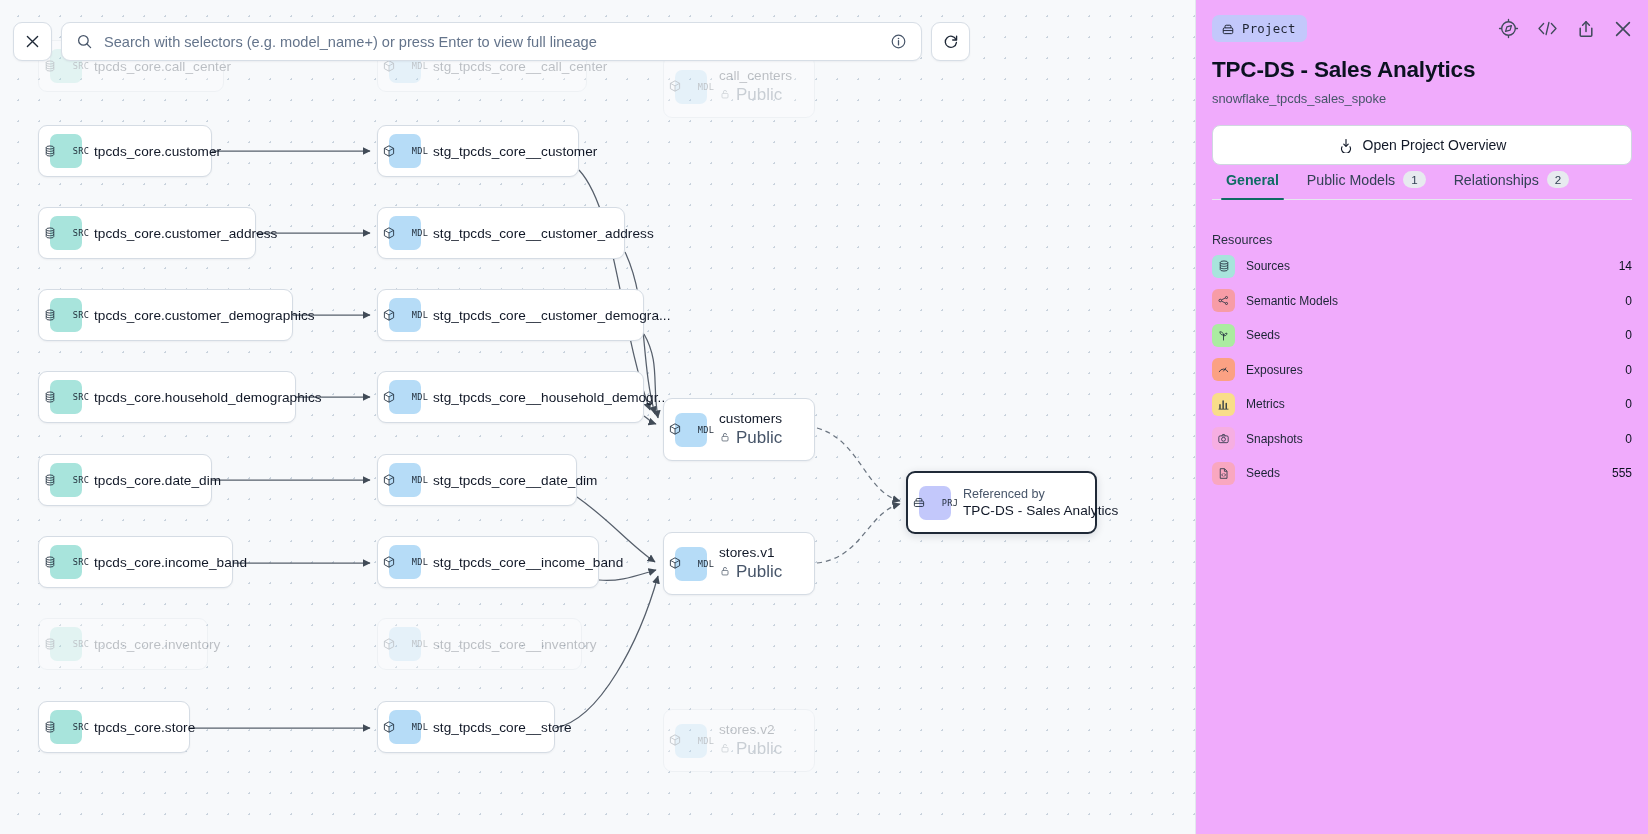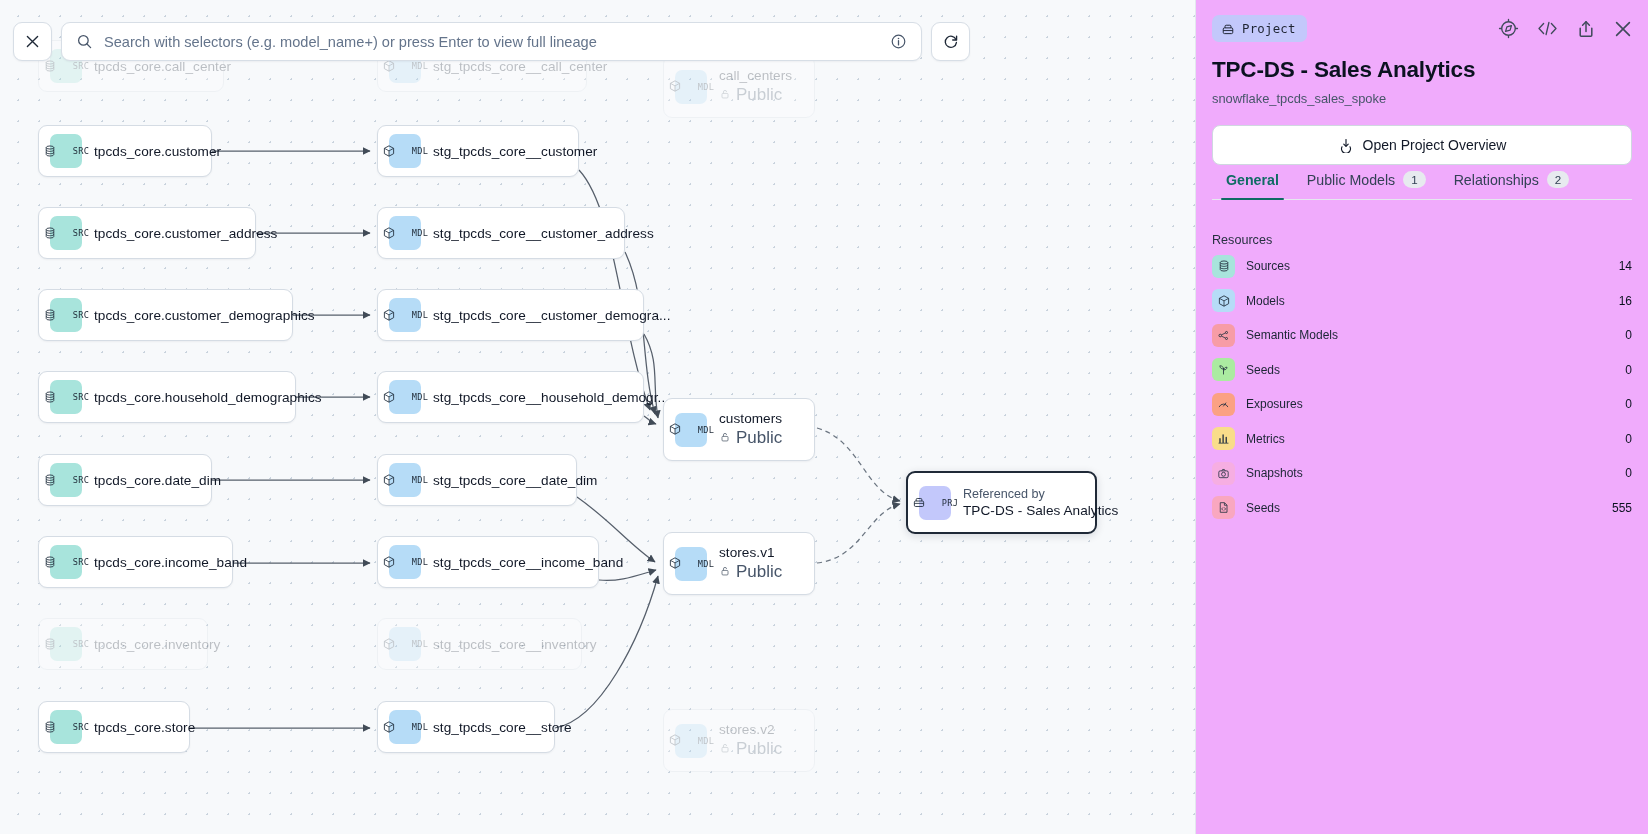--- a/index.html
+++ b/index.html
@@ -575,30 +575,20 @@
               <svg viewBox="0 0 20 20" width="14" height="14">
                 <ellipse cx="10" cy="5" rx="5.4" ry="2.2" stroke="#22303f" stroke-width="1.25" fill="none"></ellipse>
                 <path d="M4.6 5 L4.6 15 A5.4 2.2 0 0 0 15.4 15 L15.4 5" stroke="#22303f" stroke-width="1.25" fill="none"></path>
                 <path d="M4.6 8.4 A5.4 2.2 0 0 0 15.4 8.4 M4.6 11.8 A5.4 2.2 0 0 0 15.4 11.8" stroke="#22303f" stroke-width="1.1" fill="none"></path>
               </svg>
             </span>
             <span class="res-label">Sources</span>
             <span class="res-val">14</span>
           </div>
           <div class="res-row">
-            <span class="res-ico" style="background:#b6dcf7">
-              <svg viewBox="0 0 20 20" width="14" height="14">
-                <path d="M10 2.6 L16.6 6.2 L16.6 13.8 L10 17.4 L3.4 13.8 L3.4 6.2 z" stroke="#22303f" stroke-width="1.25" fill="none" stroke-linejoin="round"></path>
-                <path d="M3.4 6.2 L10 9.8 L16.6 6.2 M10 9.8 L10 17.4" stroke="#22303f" stroke-width="1.15" fill="none" stroke-linejoin="round"></path>
-              </svg>
-            </span>
-            <span class="res-label">Models</span>
-            <span class="res-val">16</span>
-          </div>
-          <div class="res-row">
             <span class="res-ico" style="background:#f79ca6">
               <svg viewBox="0 0 20 20" width="13" height="13">
                 <circle cx="5" cy="10" r="2" stroke="#22303f" stroke-width="1.3" fill="none"></circle>
                 <circle cx="14.6" cy="5.4" r="1.6" stroke="#22303f" stroke-width="1.3" fill="none"></circle>
                 <circle cx="14.6" cy="14.6" r="1.6" stroke="#22303f" stroke-width="1.3" fill="none"></circle>
                 <path d="M6.9 9 L13 6.1 M6.9 11 L13 13.9" stroke="#22303f" stroke-width="1.2"></path>
               </svg>
             </span>
             <span class="res-label">Semantic Models</span>
             <span class="res-val">0</span>

